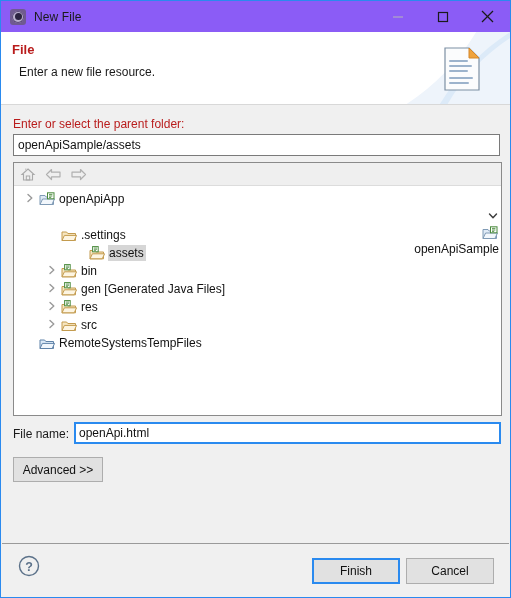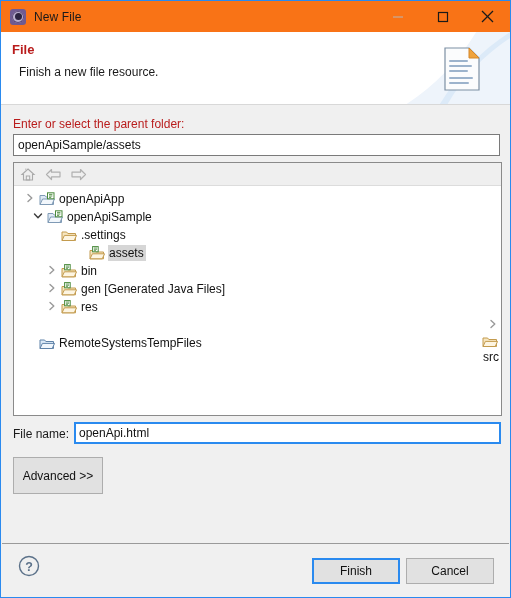--- a/index.html
+++ b/index.html
@@ -21,21 +21,21 @@
     background: #f0f0f0;
     overflow: hidden;
   }
 
   
   .titlebar {
     position: absolute;
     left: 0; top: 0;
     width: 509px;
     height: 31px;
-    background: #f97316;
+    background: #8b5cf6;
     display: flex;
     align-items: center;
   }
   .title-icon {
     width: 16px;
     height: 16px;
     margin-left: 9px;
     margin-right: 8px;
     position: relative;
     flex: none;
@@ -242,21 +242,21 @@
     color: #111111;
     padding: 0 3px;
     outline: none;
   }
 
   .advanced-btn {
     position: absolute;
     left: 11px;
     top: 352px;
     min-width: 90px;
-    height: 37px;
+    height: 25px;
     box-sizing: border-box;
     background: #e1e1e1;
     border: 1px solid #adadad;
     font-family: "Liberation Sans", sans-serif;
     font-size: 12px;
     color: #111111;
     cursor: default;
     padding: 0 8px;
   }
 
@@ -342,21 +342,21 @@
 
   <div class="header">
     <div class="header-swoosh">
       <svg width="130" height="92" viewBox="0 0 130 92">
         <path d="M130 0 L130 92 L0 92 C40 70 70 40 92 0 Z" fill="#eef4fb"></path>
         <path d="M130 10 C95 30 70 58 52 92 L44 92 C64 56 92 26 130 4 Z" fill="#dceaf8"></path>
       </svg>
     </div>
 
     <div class="header-title">File</div>
-    <div class="header-sub">Finish a new file resource.</div>
+    <div class="header-sub">Enter a new file resource.</div>
 
     <div class="header-doc-icon">
       <svg width="42" height="46" viewBox="0 0 42 46">
         <path d="M4 2 L28 2 L38 12 L38 44 L4 44 Z" fill="#fbfcfd" stroke="#7d8fa3" stroke-width="1.2"></path>
         <path d="M28 2 L38 12 L28 12 Z" fill="#f0a33c" stroke="#d4872a" stroke-width="1"></path>
         <g stroke="#9cb3cc" stroke-width="2" stroke-linecap="round">
           <line x1="9" y1="15" x2="26" y2="15"></line>
           <line x1="9" y1="20" x2="30" y2="20"></line>
           <line x1="9" y1="25" x2="26" y2="25"></line>
           <line x1="9" y1="32" x2="31" y2="32"></line>
@@ -404,21 +404,21 @@
             <span class="ficon">
               <svg width="16" height="15" viewBox="0 0 16 15">
                 <path d="M1 3.5 L6 3.5 L7.2 5 L14.5 5 L14.5 12.5 L1 12.5 Z" fill="#dfeaf6" stroke="#7f9ab5" stroke-width="1"></path>
                 <path d="M1 12.5 L3.6 7 L15.5 7 L12.9 12.5 Z" fill="#f2f7fc" stroke="#7f9ab5" stroke-width="1"></path>
                 <rect x="8.5" y="0.8" width="6.5" height="6" fill="#ffffff" stroke="#4a8a3c" stroke-width="1"></rect>
                 <path d="M10 2.4 L13.4 2.4 M10 4 L13.4 4 M10 5.4 L12.2 5.4" stroke="#4a8a3c" stroke-width="0.9"></path>
               </svg>
             </span>
             <span class="rlabel">openApiApp</span>
           </div>
-          <div class="row" style="padding-left: 16px;">
+          <div class="row" style="padding-left: 0; flex-direction: column;">
             <span class="chev">
               <svg width="10" height="10" viewBox="0 0 10 10">
                 <path d="M1.5 3 L5 6.8 L8.5 3" fill="none" stroke="#3c3c3c" stroke-width="1.4" stroke-linecap="round" stroke-linejoin="round"></path>
               </svg>
             </span>
             <span class="ficon">
               <svg width="16" height="15" viewBox="0 0 16 15">
                 <path d="M1 3.5 L6 3.5 L7.2 5 L14.5 5 L14.5 12.5 L1 12.5 Z" fill="#dfeaf6" stroke="#7f9ab5" stroke-width="1"></path>
                 <path d="M1 12.5 L3.6 7 L15.5 7 L12.9 12.5 Z" fill="#f2f7fc" stroke="#7f9ab5" stroke-width="1"></path>
                 <rect x="8.5" y="0.8" width="6.5" height="6" fill="#ffffff" stroke="#4a8a3c" stroke-width="1"></rect>
@@ -490,21 +490,21 @@
             <span class="ficon">
               <svg width="16" height="15" viewBox="0 0 16 15">
                 <path d="M1 4.5 L5.6 4.5 L6.8 6 L14.5 6 L14.5 12.8 L1 12.8 Z" fill="#f7e6c0" stroke="#c39b4e" stroke-width="1"></path>
                 <path d="M1 12.8 L3.4 7.8 L15.6 7.8 L13.2 12.8 Z" fill="#fdf5e2" stroke="#c39b4e" stroke-width="1"></path>
                 <rect x="3.6" y="0.6" width="5.6" height="5.2" fill="#ffffff" stroke="#4a8a3c" stroke-width="1"></rect>
                 <path d="M4.9 2 L8 2 M4.9 3.3 L8 3.3 M4.9 4.6 L7 4.6" stroke="#4a8a3c" stroke-width="0.8"></path>
               </svg>
             </span>
             <span class="rlabel">res</span>
           </div>
-          <div class="row" style="padding-left: 30px; flex-direction: column;">
+          <div class="row" style="padding-left: 30px;">
             <span class="chev">
               <svg width="10" height="10" viewBox="0 0 10 10">
                 <path d="M3 1.5 L6.8 5 L3 8.5" fill="none" stroke="#9a9a9a" stroke-width="1.4" stroke-linecap="round" stroke-linejoin="round"></path>
               </svg>
             </span>
             <span class="ficon">
               <svg width="16" height="15" viewBox="0 0 16 15">
                 <path d="M1 4 L5.6 4 L6.8 5.5 L14.5 5.5 L14.5 12.5 L1 12.5 Z" fill="#f7e6c0" stroke="#c39b4e" stroke-width="1"></path>
                 <path d="M1 12.5 L3.4 7.4 L15.6 7.4 L13.2 12.5 Z" fill="#fdf5e2" stroke="#c39b4e" stroke-width="1"></path>
               </svg>

